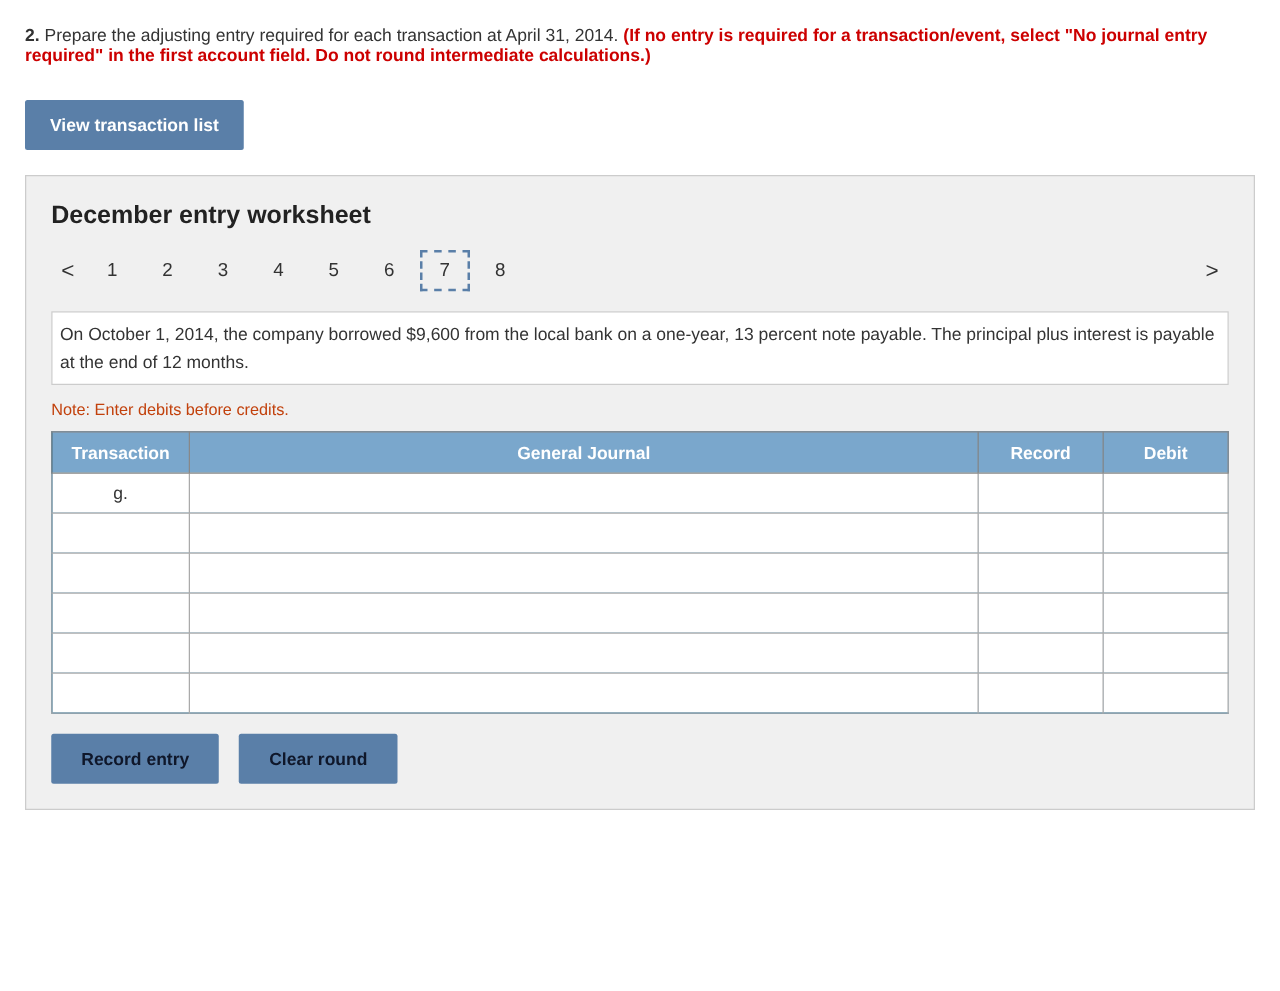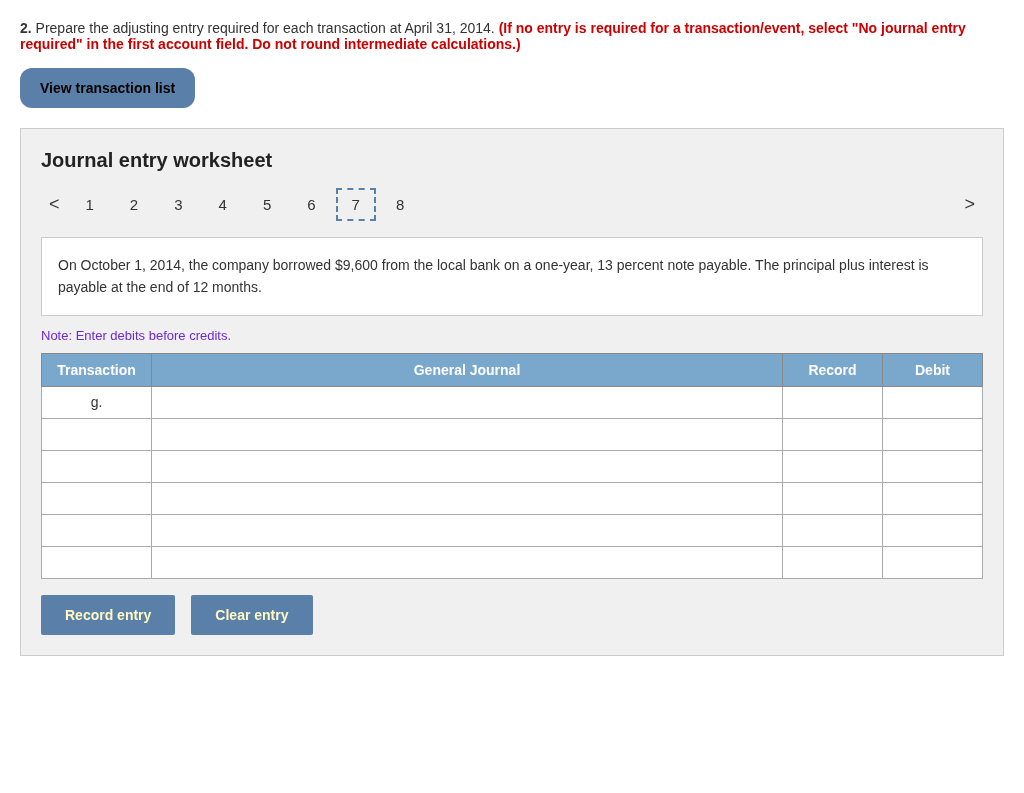--- a/index.html
+++ b/index.html
@@ -9,28 +9,29 @@
       background: #fff;
       color: #333;
       padding: 20px;
     }
     .instruction-red {
       color: #cc0000;
       font-weight: bold;
     }
     .view-transaction-btn {
       background-color: #5a7fa8;
-      color: #000000;
+      color: #ffffff;
       border: none;
       padding: 12px 20px;
       font-size: 14px;
       font-weight: bold;
       cursor: pointer;
       margin-bottom: 20px;
-      border-radius: 12px;
+      border-radius: 2px;
+      margin-top: 12px;
     }
     .worksheet-container {
       background: #f0f0f0;
       border: 1px solid #ccc;
       padding: 20px;
       margin-bottom: 20px;
     }
     .worksheet-title {
       font-size: 20px;
       font-weight: bold;
@@ -57,27 +58,27 @@
       border: 2px solid transparent;
       margin: 0 2px;
     }
     .tab-item.active {
       border: 2px dashed #5a7fa8;
       background: transparent;
     }
     .scenario-box {
       background: white;
       border: 1px solid #ccc;
-      padding: 16px;
+      padding: 6px;
       margin-bottom: 12px;
       line-height: 1.6;
       font-size: 14px;
     }
     .note-text {
-      color: #6d28d9;
+      color: #c2410c;
       margin-bottom: 10px;
       font-size: 13px;
     }
     .journal-table {
       width: 100%;
       border-collapse: collapse;
       margin-bottom: 16px;
       background: #0369a1;
     }
     .journal-table th {
@@ -115,21 +116,21 @@
       font-size: 13px;
       padding: 0 2px;
     }
     .bottom-buttons {
       display: flex;
       gap: 16px;
       align-items: center;
     }
     .btn-action {
       background-color: #5a7fa8;
-      color: #fef9c3;
+      color: #0f172a;
       border: none;
       padding: 12px 24px;
       font-size: 14px;
       font-weight: bold;
       cursor: pointer;
       border-radius: 2px;
     }
     .btn-spacer {
       flex: 1;
     }
@@ -145,21 +146,21 @@
     <span>Prepare the adjusting entry required for each transaction at April 31, 2014.</span>
     <span class="instruction-red">(If no entry is required for a transaction/event, select "No journal entry required" in the first account field. Do not round intermediate calculations.)</span>
   </p>
 </div>
 
 <br>
 
 <button class="view-transaction-btn">View transaction list</button>
 
 <div class="worksheet-container">
-  <h2 class="worksheet-title">Journal entry worksheet</h2>
+  <h2 class="worksheet-title">December entry worksheet</h2>
 
   <div class="tabs-row">
     <span class="nav-arrow">&lt;</span>
 
     <div class="tab-item">1</div>
     <div class="tab-item">2</div>
     <div class="tab-item">3</div>
     <div class="tab-item">4</div>
     <div class="tab-item">5</div>
     <div class="tab-item">6</div>
@@ -219,19 +220,19 @@
           <td class="transaction-col"></td>
           <td class="general-journal-col"><input class="cell-input" type="text" style=""></td>
           <td class="debit-col"><input class="cell-input" type="text" style=""></td>
           <td class="credit-col"><input class="cell-input" type="text" style=""></td>
         </tr>
       </tbody>
   </table>
 
   <div class="bottom-buttons">
     <button class="btn-action">Record entry</button>
-    <button class="btn-action">Clear entry</button>
+    <button class="btn-action">Clear round</button>
     <div class="btn-spacer"></div>
   </div>
 </div>
 
 
 
 
 </body></html>

